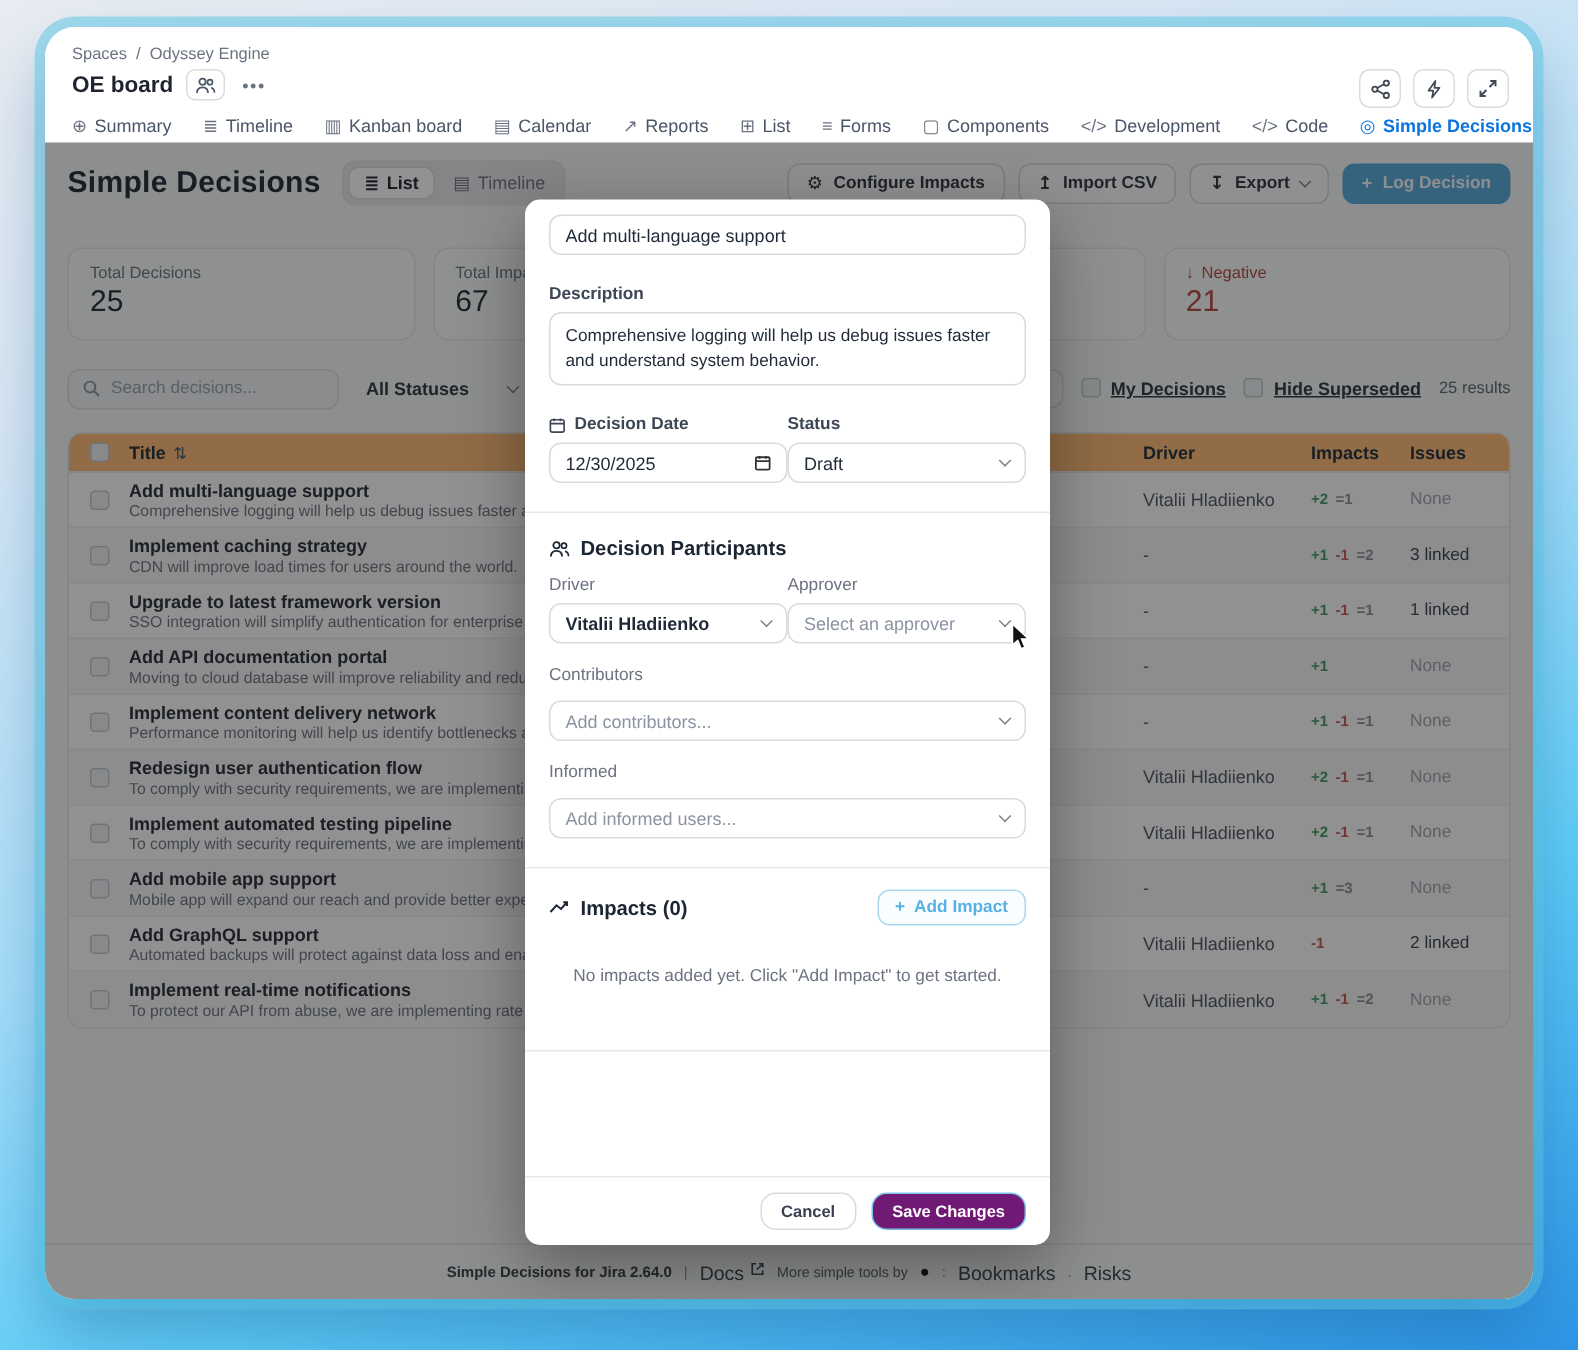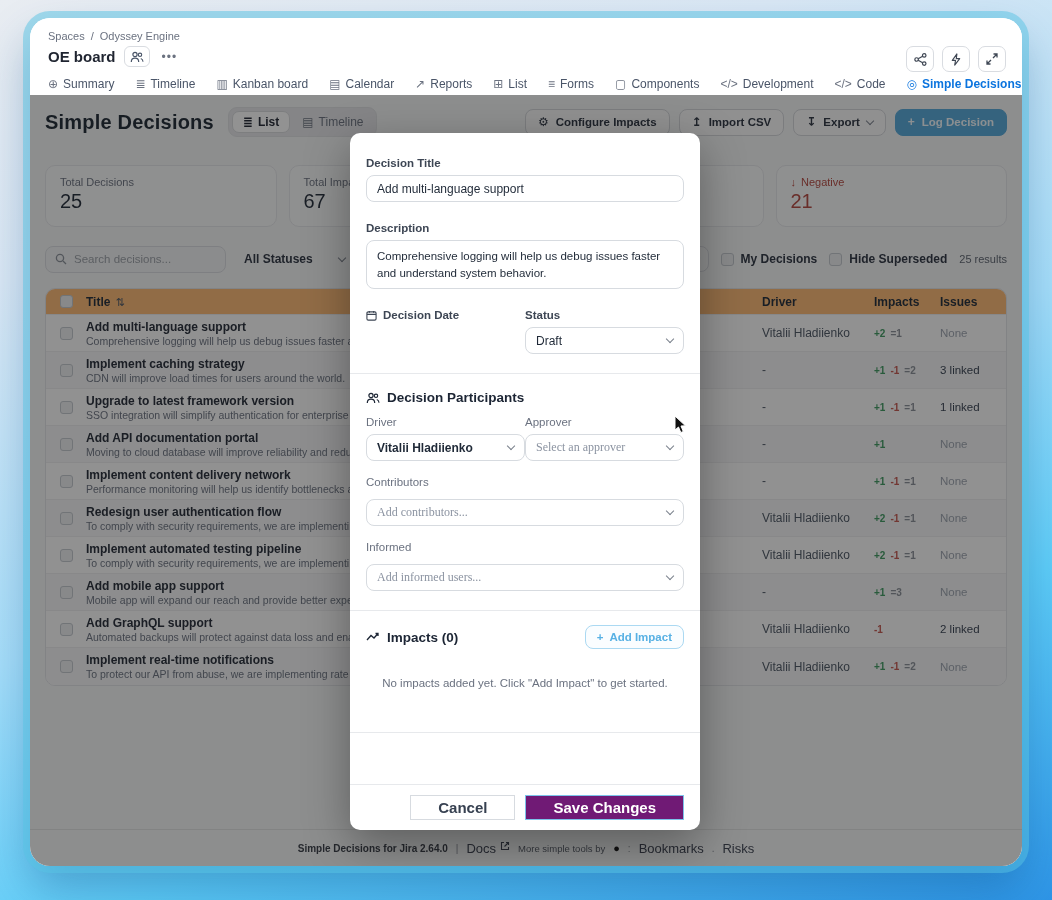--- a/index.html
+++ b/index.html
@@ -48,21 +48,21 @@
   .card .lbl { font-size:11px; color:#6b7280; display:flex; gap:5px; align-items:center; }
   .card .val { font-size:20px; color:#1f2937; margin-top:2px; }
   .card.negative .lbl, .card.negative .val { color:#b4473f; }
   
   .filters { display:flex; align-items:center; margin-top:18px; position:relative; height:28px; }
   .search { width:181px; height:27px; border:1px solid #dadde1; border-radius:8px; background:#f3f4f5; display:flex; align-items:center; gap:7px; padding:0 9px; color:#9aa0a8; font-size:11.5px; }
   .statuses { margin-left:18px; display:flex; align-items:center; gap:26px; font-size:12px; font-weight:bold; color:#2b3340; }
   .fright { margin-left:auto; display:flex; align-items:center; gap:12px; font-size:12px; font-weight:bold; color:#2b3340; }
   .magbox { width:150px; height:26px; border:1px solid #dadde1; border-radius:8px; background:#f8f9fa; display:flex; align-items:center; justify-content:flex-end; gap:9px; padding:0 9px; font-size:11.5px; font-weight:bold; color:#2b3340; overflow:hidden; }
   .cb { width:13px; height:13px; border:1.5px solid #c2c7cd; border-radius:3px; background:#edeff1; display:inline-block; }
-  .cbrow { display:flex; align-items:flex-end; gap:7px; }
+  .cbrow { display:flex; align-items:flex-start; gap:7px;text-decoration:underline; }
   .results { font-size:11px; color:#5d6570; font-weight:normal; }
   
   .table { margin-top:15px; border:1px solid #e2e4e8; border-radius:10px; overflow:hidden; background:#fdfdfd; }
   .trow { display:grid; grid-template-columns:40px 1fr 112px 66px 64px; align-items:center; min-height:37px; border-bottom:1px solid #ececee; padding-right:2px; }
   .trow:last-child { border-bottom:none; }
   .thead { background:#fdba74; font-size:12px; font-weight:bold; color:#1f2937; height:26px; min-height:26px; }
   .trow:nth-child(even):not(.thead) { background:#f5f6f7; }
   .ck { display:flex; justify-content:center; }
   .cell-title { overflow:hidden; padding-right:6px; }
   .rt { font-size:12px; font-weight:bold; color:#232a36; white-space:nowrap; overflow:hidden; }
@@ -85,28 +85,28 @@
   .modal { position:absolute; left:320px; top:115px; width:350px; height:697px; background:#fff; border-radius:10px; z-index:10; box-shadow:0 14px 45px rgba(0,0,0,.35); display:flex; flex-direction:column; }
   .m-head { padding:11px 16px; border-bottom:1px solid #e7e9ec; font-size:14.5px; font-weight:bold; color:#1c2534; }
   .m-body { padding:4px 16px 0 16px; flex:1; overflow:hidden; }
   .f-label { font-size:11.5px; font-weight:bold; color:#3d4654; margin-top:20px; }
   .f-label.light { font-weight:normal; color:#6b7280; }
   .f-input { margin-top:6px; border:1px solid #d7dbe0; border-radius:8px; min-height:27px; display:flex; align-items:center; padding:0 10px; font-size:12px; color:#1f2937; background:#fff; }
   .f-area { align-items:flex-start; padding:7px 10px; min-height:44px; line-height:1.45; font-size:11.5px; }
   .two-col { display:flex; }
   .two-col > div { flex:1; }
   .sel { justify-content:space-between; gap:6px; }
-  .ph { color:#8b93a1;font-family:Liberation Serif, serif; }
+  .ph { color:#8b93a1; }
   .divider { border-top:1px solid #e7e9ec; margin:19px -16px 0 -16px; }
   .sect { display:flex; align-items:center; gap:7px; margin-top:16px; font-size:13.5px; font-weight:bold; color:#1c2534; }
   .imp-head { display:flex; align-items:center; margin-top:14px; }
   .add-impact { margin-left:auto; border:1px solid #abd9f2; color:#58b1e4; background:#fafdff; border-radius:8px; height:24px; display:flex; align-items:center; gap:6px; padding:0 11px; font-size:11.5px; font-weight:bold; }
   .empty { text-align:center; font-size:11.5px; color:#6b7280; margin-top:28px; }
   .m-foot { border-top:1px solid #e7e9ec; padding:10px 16px; display:flex; justify-content:flex-end; gap:10px; }
-  .mbtn { height:25px; border-radius:0; padding:0 27px; font-size:15px; font-weight:bold; display:flex; align-items:center; }
+  .mbtn { height:25px; border-radius:10px; padding:0 13px; font-size:11px; font-weight:bold; display:flex; align-items:center; }
   .mbtn.cancel { border:1px solid #d7dbe0; background:#fff; color:#374151; }
   .mbtn.save { background:#701a75; color:#fff; border:1px solid #7cc3ea; }
   .date-ico { margin-left:auto; color:#333; }
   
   .cursor { position:absolute; left:644px; top:397px; z-index:20; }
   svg.s { display:block; }
 </style>
 </head>
 <body>
 
@@ -472,35 +472,43 @@
       <span class="pf-tool">Bookmarks</span>
       <span class="pf-sep">.</span>
       <span class="pf-tool">Risks</span>
     </div>
   </div>
 
   <div class="dim"></div>
 
   <div class="modal">
     <div class="m-body">
-      <div class="f-label">Decision Title</div>
       <div class="f-input">Add multi-language support</div>
 
       <div class="f-label">Description</div>
       <div class="f-input f-area">Comprehensive logging will help us debug issues faster and understand system behavior.</div>
 
       <div class="two-col" style="margin-top:20px;">
         <div>
           <div class="f-label" style="margin-top:0; display:flex; align-items:center; gap:6px;">
             <svg class="s" width="11" height="11" viewBox="0 0 12 12">
                 <rect x="1" y="2" width="10" height="9" rx="1.5" fill="none" stroke="#3d4654" stroke-width="1.2"></rect>
                 <path d="M1 4.8 H11 M3.7 1 V3 M8.3 1 V3" stroke="#3d4654" stroke-width="1.2"></path>
               </svg>
             <span>Decision Date</span>
           </div>
+          <div class="f-input">
+            <span>12/30/2025</span>
+            <span class="date-ico">
+              <svg class="s" width="11" height="11" viewBox="0 0 12 12">
+                  <rect x="1" y="2" width="10" height="9" rx="1" fill="none" stroke="#333" stroke-width="1.3"></rect>
+                  <path d="M1 4.8 H11 M3.7 1 V3 M8.3 1 V3" stroke="#333" stroke-width="1.3"></path>
+                </svg>
+            </span>
+          </div>
         </div>
         <div>
           <div class="f-label" style="margin-top:0;">Status</div>
           <div class="f-input sel">
             <span>Draft</span>
               <span class="chev"></span>
           </div>
         </div>
       </div>
 

